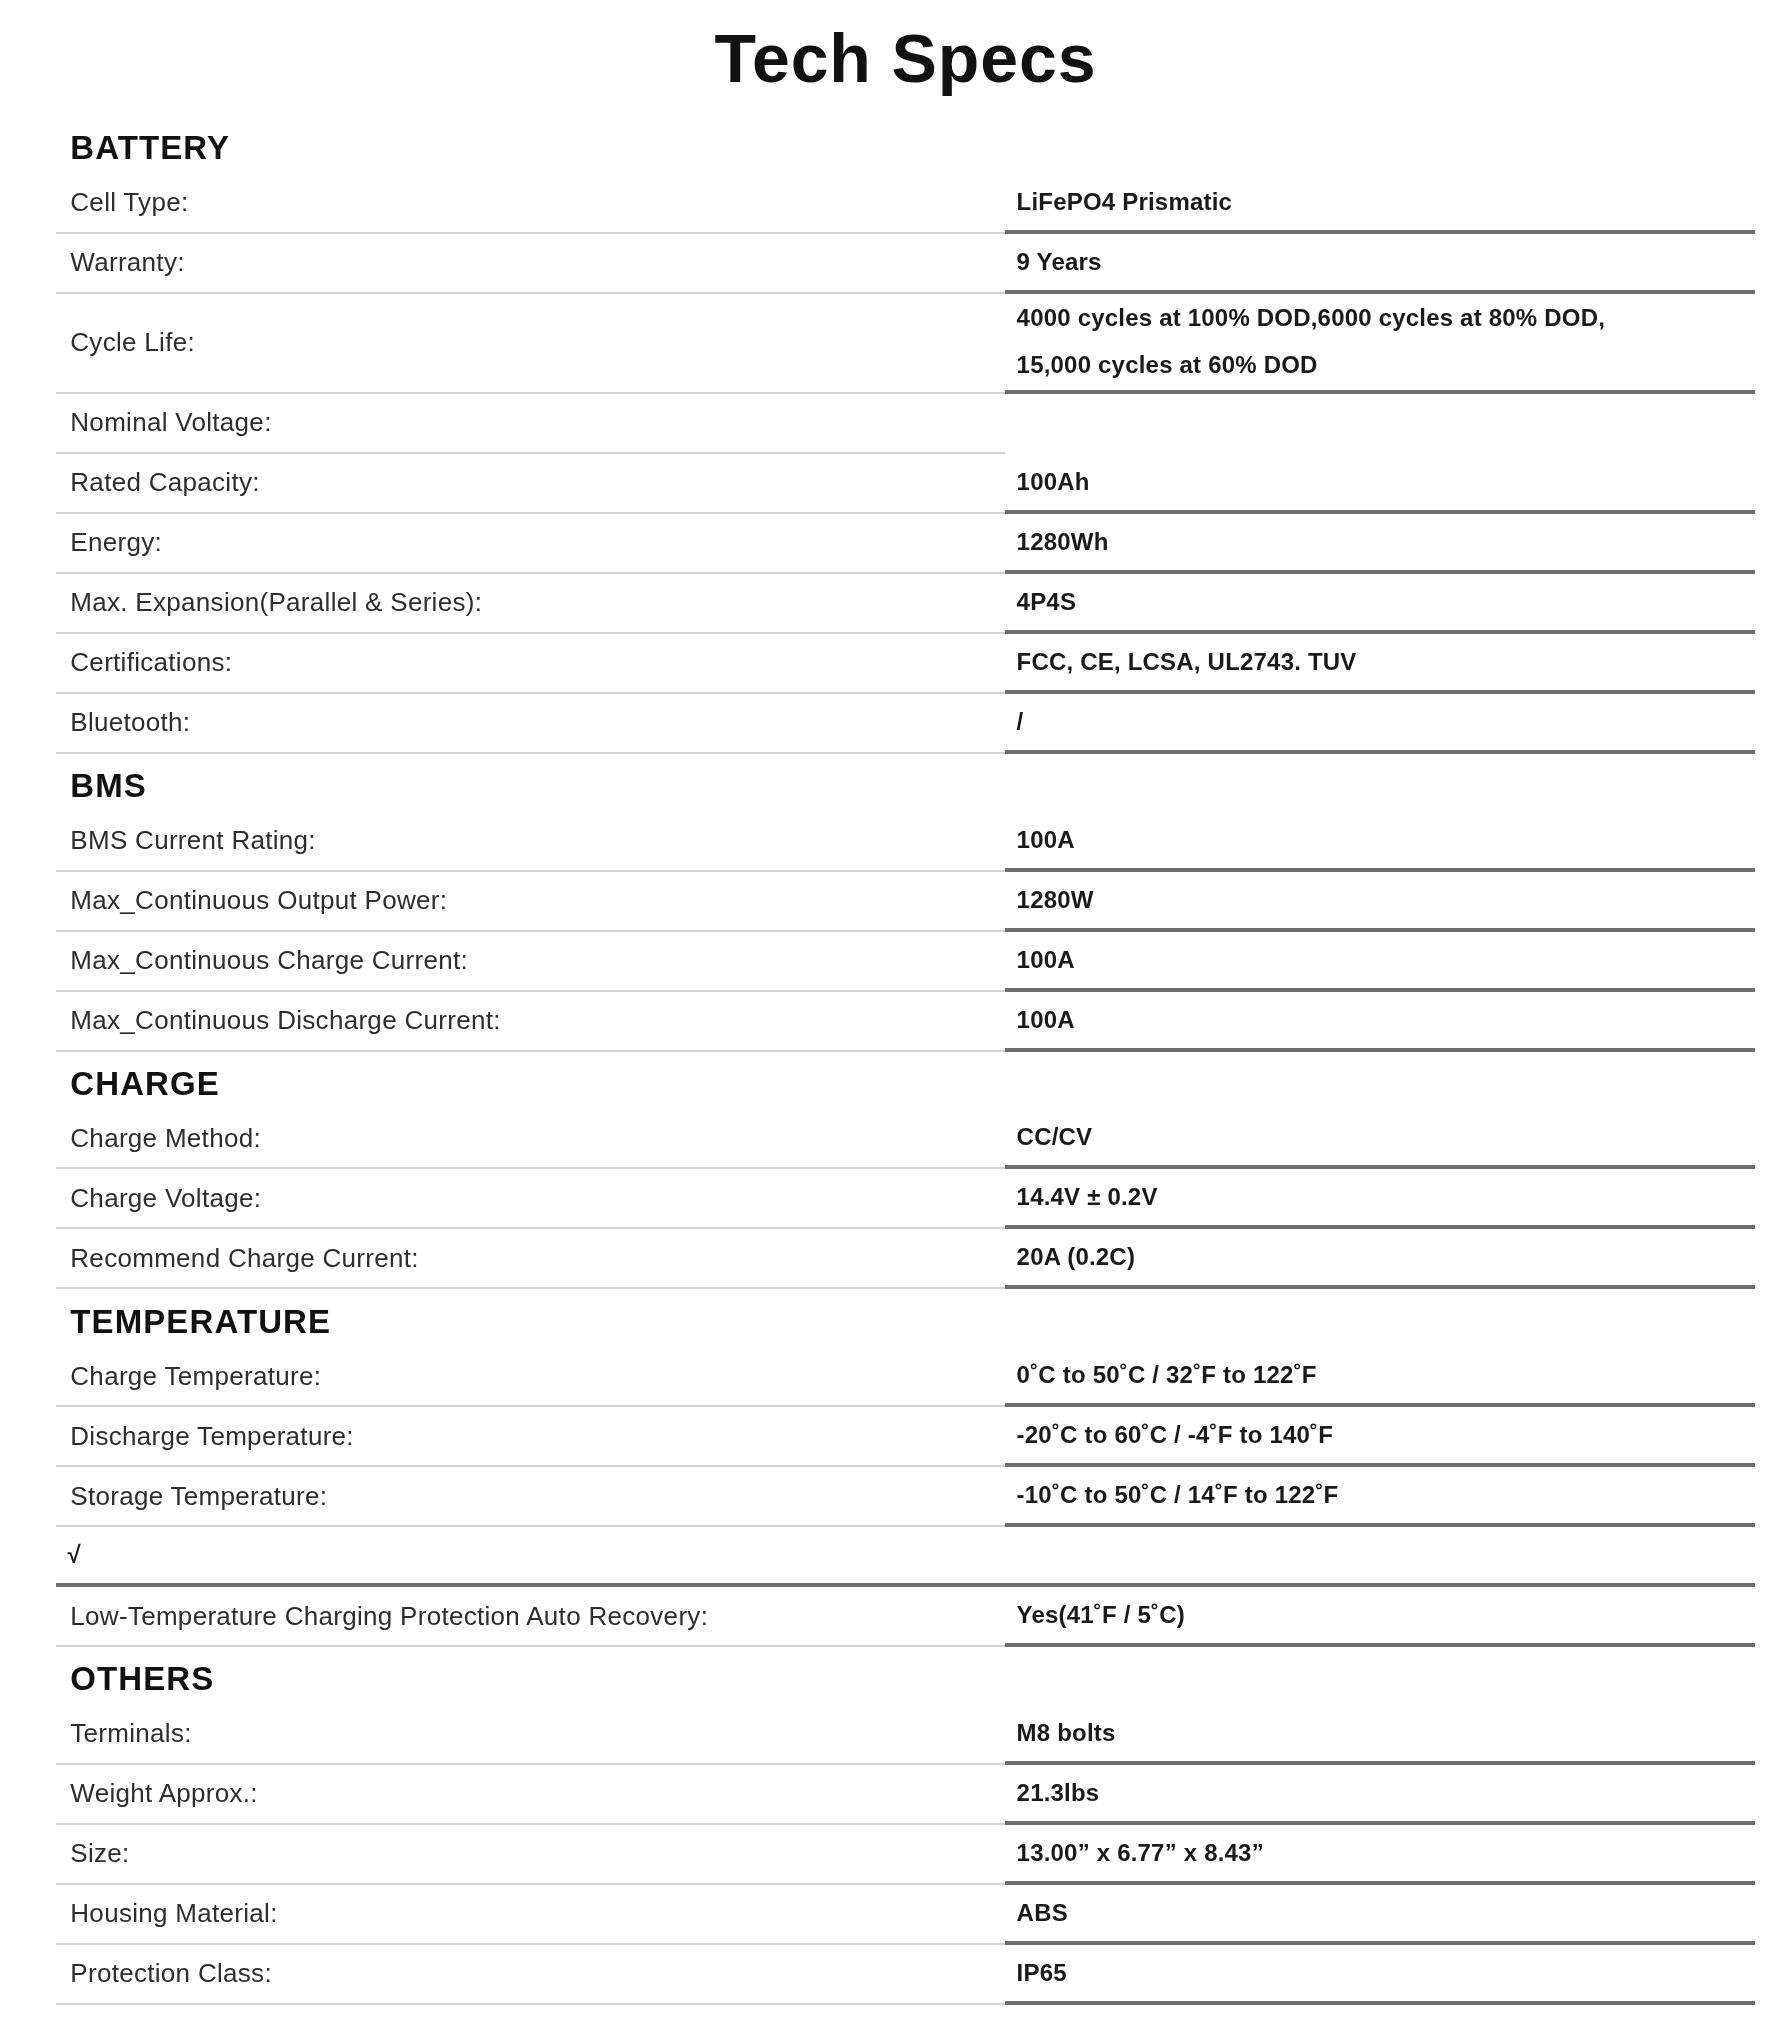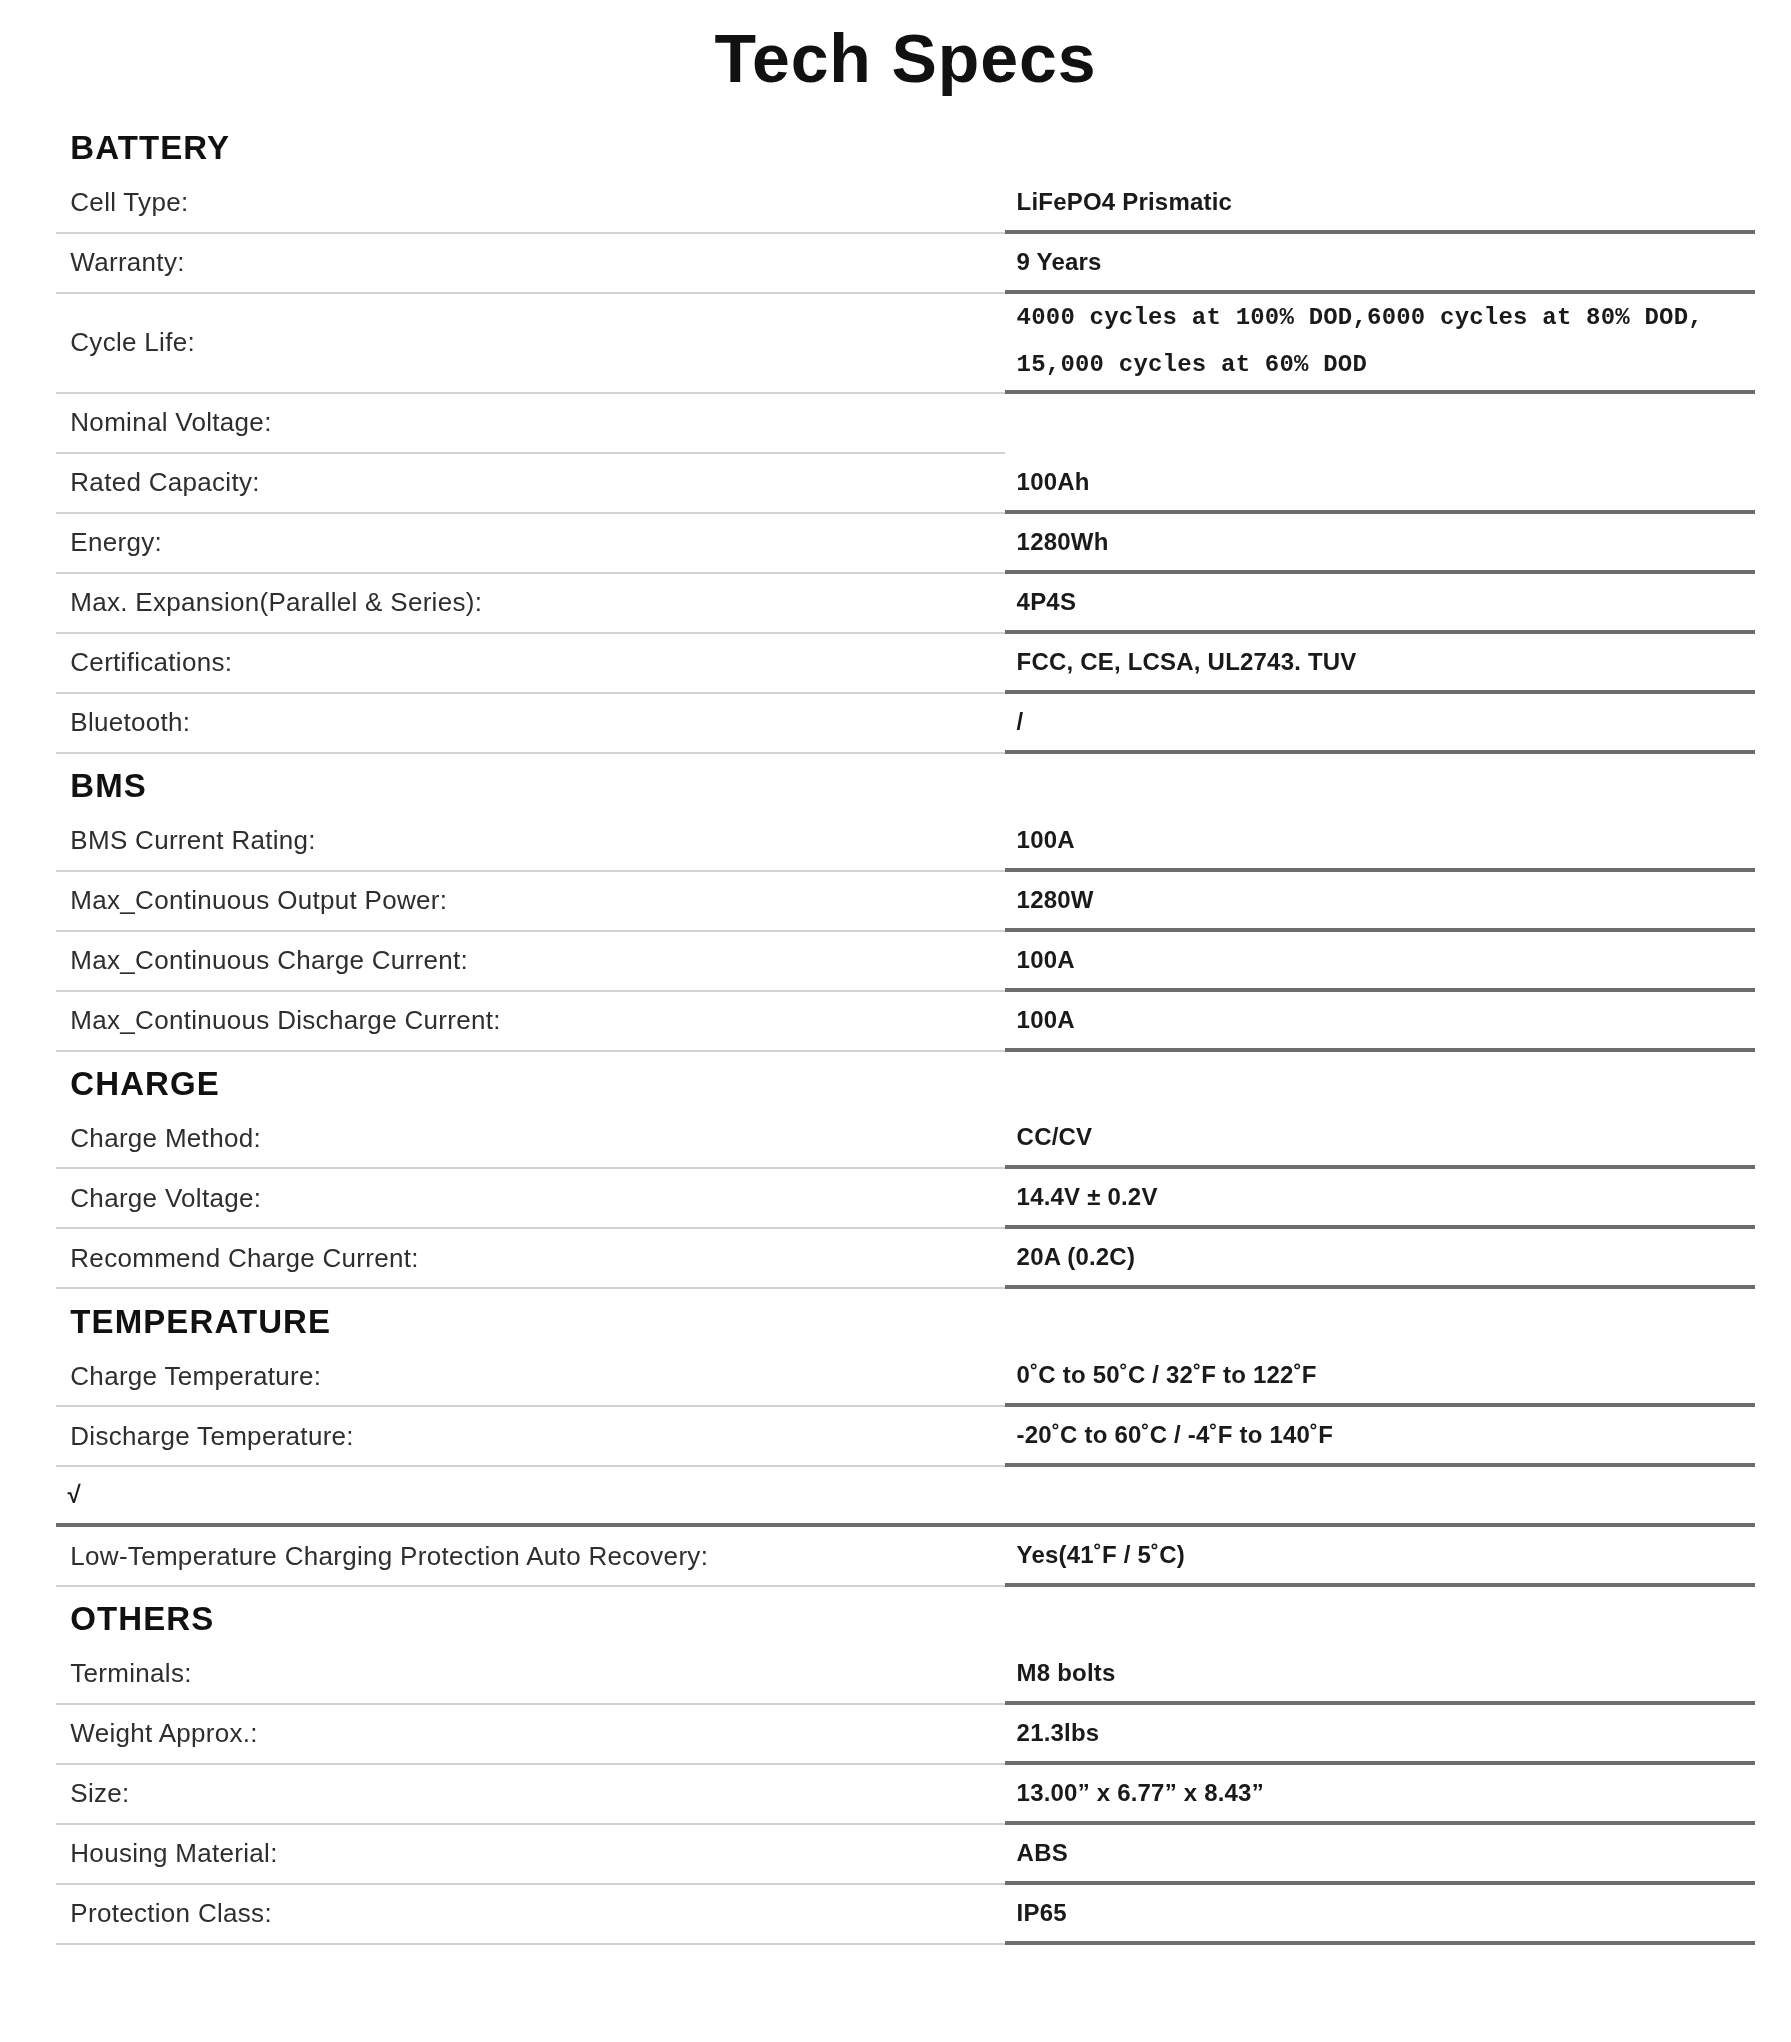--- a/index.html
+++ b/index.html
@@ -60,21 +60,21 @@
     font-size:24px;
     font-weight:bold;
     color:var(--value-color);
     letter-spacing:0.2px;
   }
   .cell-value.multiline{
     flex-direction:column;
     align-items:flex-start;
     justify-content:center;
   }
-  .cell-value.multiline .value-line{line-height:1.95;font-family:Liberation Mono, monospace;}
+  .cell-value.multiline .value-line{line-height:1.95;}
 </style>
 </head>
 <body>
 
 <div class="page">
 
   <div class="title-wrap">
     <h1 class="page-title">Tech Specs</h1>
   </div>
 
@@ -157,20 +157,24 @@
 
   <div class="spec-row">
     <div class="cell-label">Charge Temperature:</div>
     <div class="cell-value">0˚C to 50˚C / 32˚F to 122˚F</div>
   </div>
   <div class="spec-row">
     <div class="cell-label">Discharge Temperature:</div>
     <div class="cell-value">-20˚C to 60˚C / -4˚F to 140˚F</div>
   </div>
   <div class="spec-row">
+    <div class="cell-label">Storage Temperature:</div>
+    <div class="cell-value">-10˚C to 50˚C / 14˚F to 122˚F</div>
+  </div>
+  <div class="spec-row">
     <div class="cell-value">√</div>
   </div>
   <div class="spec-row">
     <div class="cell-label">Low-Temperature Charging Protection Auto Recovery:</div>
     <div class="cell-value">Yes(41˚F / 5˚C)</div>
   </div>
 
   <h2 class="section-heading">OTHERS</h2>
 
   <div class="spec-row">

